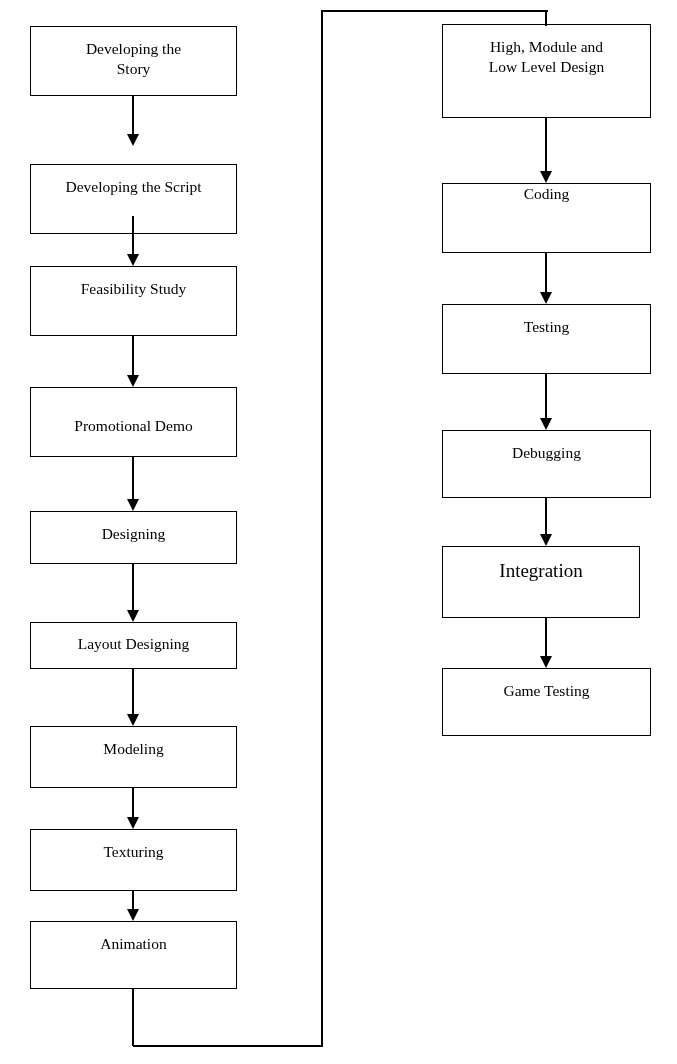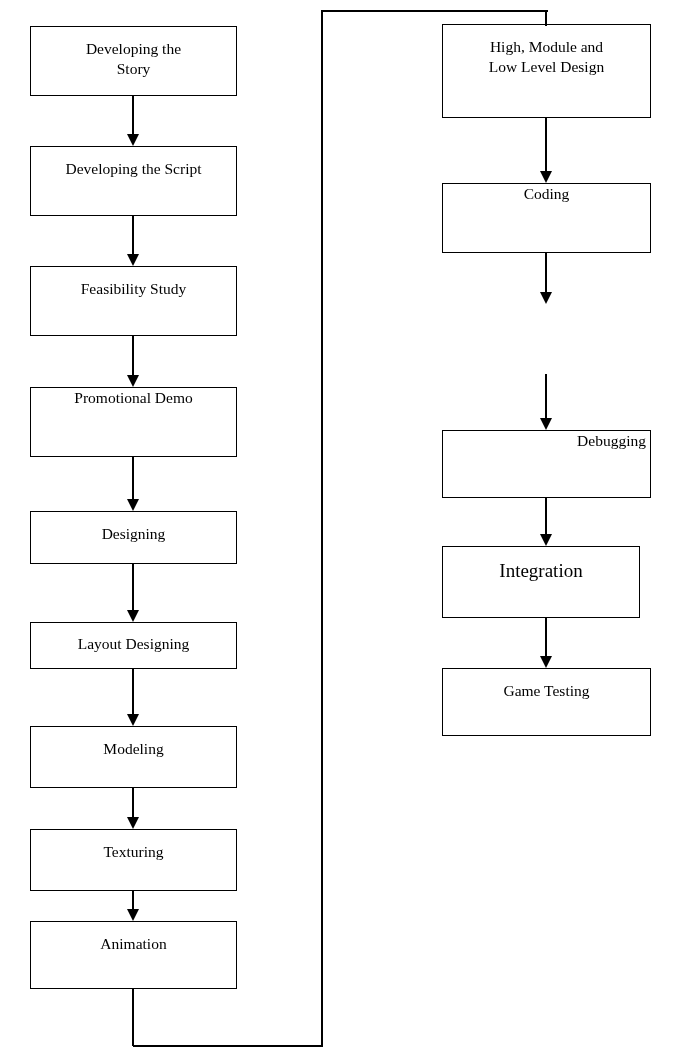--- a/index.html
+++ b/index.html
@@ -63,28 +63,28 @@
 </style>
 </head>
 <body>
 
 <div id="flowchart">
 
 <div class="node" style="left: 30px; top: 26px; width: 207px; height: 70px;">
       <span class="node-label" style="margin-top: 12px;">Developing the
 Story</span>
     </div>
-    <div class="node" style="left: 30px; top: 146px; width: 207px; height: 70px;">
+    <div class="node" style="left: 30px; top: 164px; width: 207px; height: 70px;">
       <span class="node-label" style="margin-top: 12px;">Developing the Script</span>
     </div>
     <div class="node" style="left: 30px; top: 266px; width: 207px; height: 70px;">
       <span class="node-label" style="margin-top: 12px;">Feasibility Study</span>
     </div>
     <div class="node" style="left: 30px; top: 387px; width: 207px; height: 70px;">
-      <span class="node-label" style="margin-top: 0;">Promotional Demo</span>
+      <span class="node-label" style="margin-top: 28px;">Promotional Demo</span>
     </div>
     <div class="node" style="left: 30px; top: 511px; width: 207px; height: 53px;">
       <span class="node-label" style="margin-top: 12px;">Designing</span>
     </div>
     <div class="node" style="left: 30px; top: 622px; width: 207px; height: 47px;">
       <span class="node-label" style="margin-top: 11px;">Layout Designing</span>
     </div>
     <div class="node" style="left: 30px; top: 726px; width: 207px; height: 62px;">
       <span class="node-label" style="margin-top: 12px;">Modeling</span>
     </div>
@@ -94,22 +94,25 @@
     <div class="node" style="left: 30px; top: 921px; width: 207px; height: 68px;">
       <span class="node-label" style="margin-top: 12px;">Animation</span>
     </div>
     <div class="node" style="left: 442px; top: 24px; width: 209px; height: 94px;">
       <span class="node-label" style="margin-top: 12px;">High, Module and
 Low Level Design</span>
     </div>
     <div class="node" style="left: 442px; top: 183px; width: 209px; height: 70px;">
       <span class="node-label" style="">Coding</span>
     </div>
+    <div class="node" style="left: 442px; top: 304px; width: 209px; height: 70px;">
+      <span class="node-label" style="margin-top: 12px;">Testing</span>
+    </div>
     <div class="node" style="left: 442px; top: 430px; width: 209px; height: 68px;">
-      <span class="node-label" style=" text-align: right;">Debugging</span>
+      <span class="node-label" style="margin-top: 12px;">Debugging</span>
     </div>
     <div class="node" style="left: 442px; top: 546px; width: 198px; height: 72px;">
       <span class="node-label big" style="margin-top: 12px;">Integration</span>
     </div>
     <div class="node" style="left: 442px; top: 668px; width: 209px; height: 68px;">
       <span class="node-label" style="margin-top: 12px;">Game Testing</span>
     </div>
     <div class="vline" style="left: 132px; top: 96px; height: 40px;"></div>
     <div class="arrowhead" style="left: 127px; top: 134px;"></div>
     <div class="vline" style="left: 132px; top: 216px; height: 40px;"></div>

